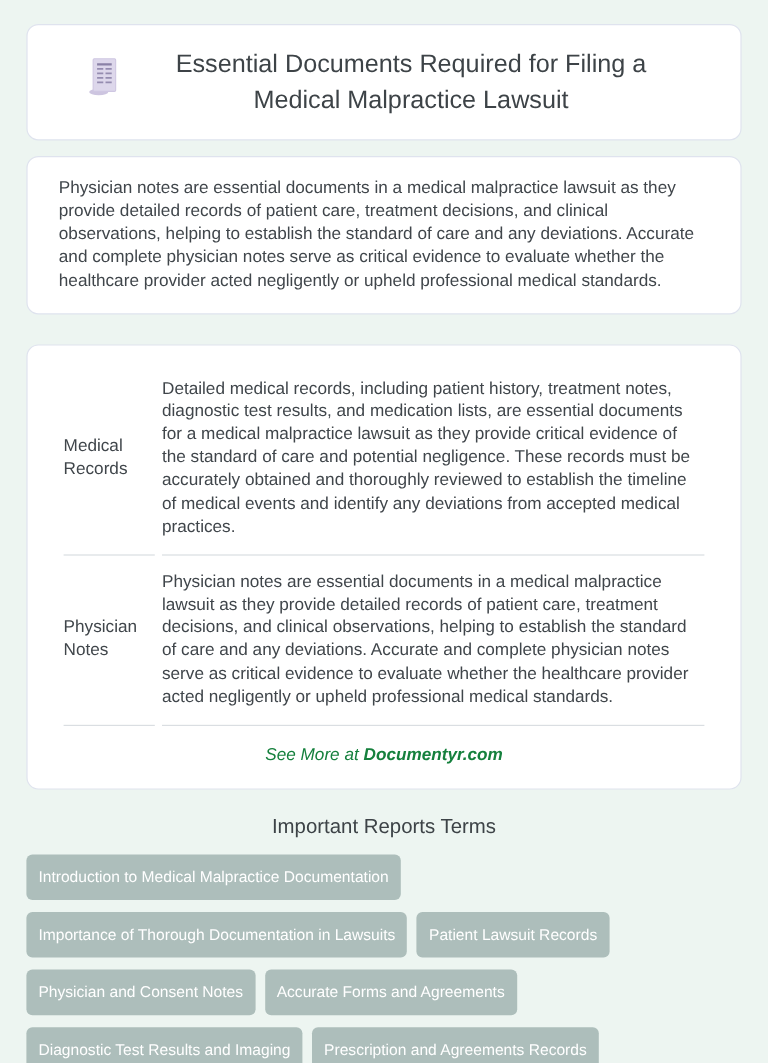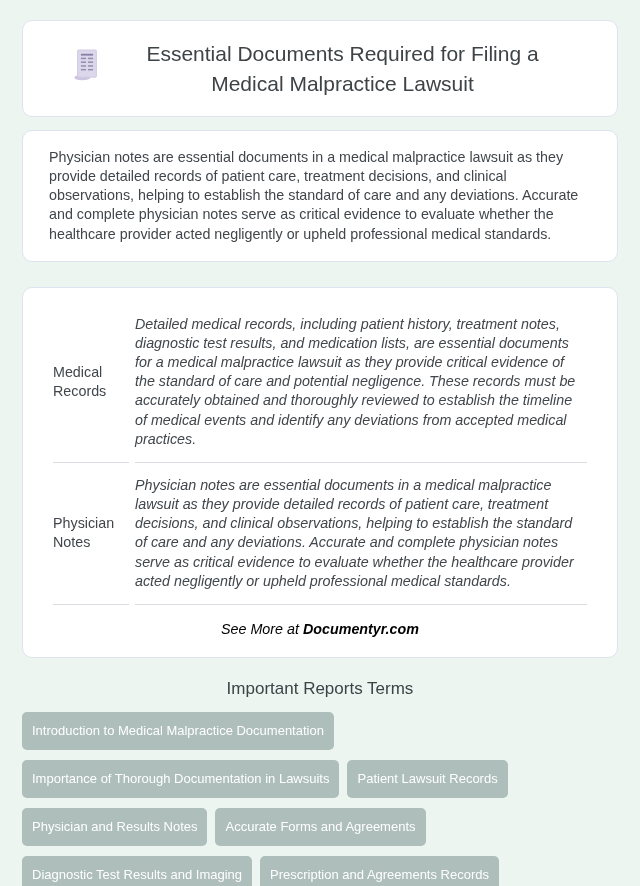--- a/index.html
+++ b/index.html
@@ -60,28 +60,28 @@
     font-size: 14.3px;
     line-height: 1.34;
     color: #40464b;
   }
   table.def-table td {
     border-bottom: 1px solid #dadee2;
     padding: 13px 0;
     vertical-align: middle;
   }
   td.term-cell { width: 76px; }
-  td.desc-cell { padding-left: 2px; font-style: italic; }
+  td.desc-cell { padding-left: 2px; }
 
   .see-more {
     text-align: center;
     font-style: italic;
     font-size: 14.3px;
     padding: 16px 0 12px 0;
-    color: #000000;
+    color: #15803d;
   }
   .see-more .brand { font-weight: 700; margin-left: 4px; }
 
   
   .related-heading {
     margin: 4px 0 13px 0;
     font-size: 17px;
     font-weight: 400;
     text-align: center;
     color: #3d4347;
@@ -149,21 +149,21 @@
       <span>See More at</span><span class="brand">Documentyr.com</span>
     </div>
   </div>
 
   <h2 class="related-heading">Important Reports Terms</h2>
 
   <div class="tags">
     <span class="tag">Introduction to Medical Malpractice Documentation</span>
     <span class="tag">Importance of Thorough Documentation in Lawsuits</span>
     <span class="tag">Patient Lawsuit Records</span>
-    <span class="tag">Physician and Results Notes</span>
+    <span class="tag">Physician and Consent Notes</span>
     <span class="tag">Accurate Forms and Agreements</span>
     <span class="tag">Diagnostic Test Results and Imaging</span>
     <span class="tag">Prescription and Agreements Records</span>
     <span class="tag">Expert Witness Thorough</span>
     <span class="tag">Correspondence with Healthcare Providers</span>
     <span class="tag">Legal and Insurance-Related Documentation</span>
   </div>
 
 </div>
 

